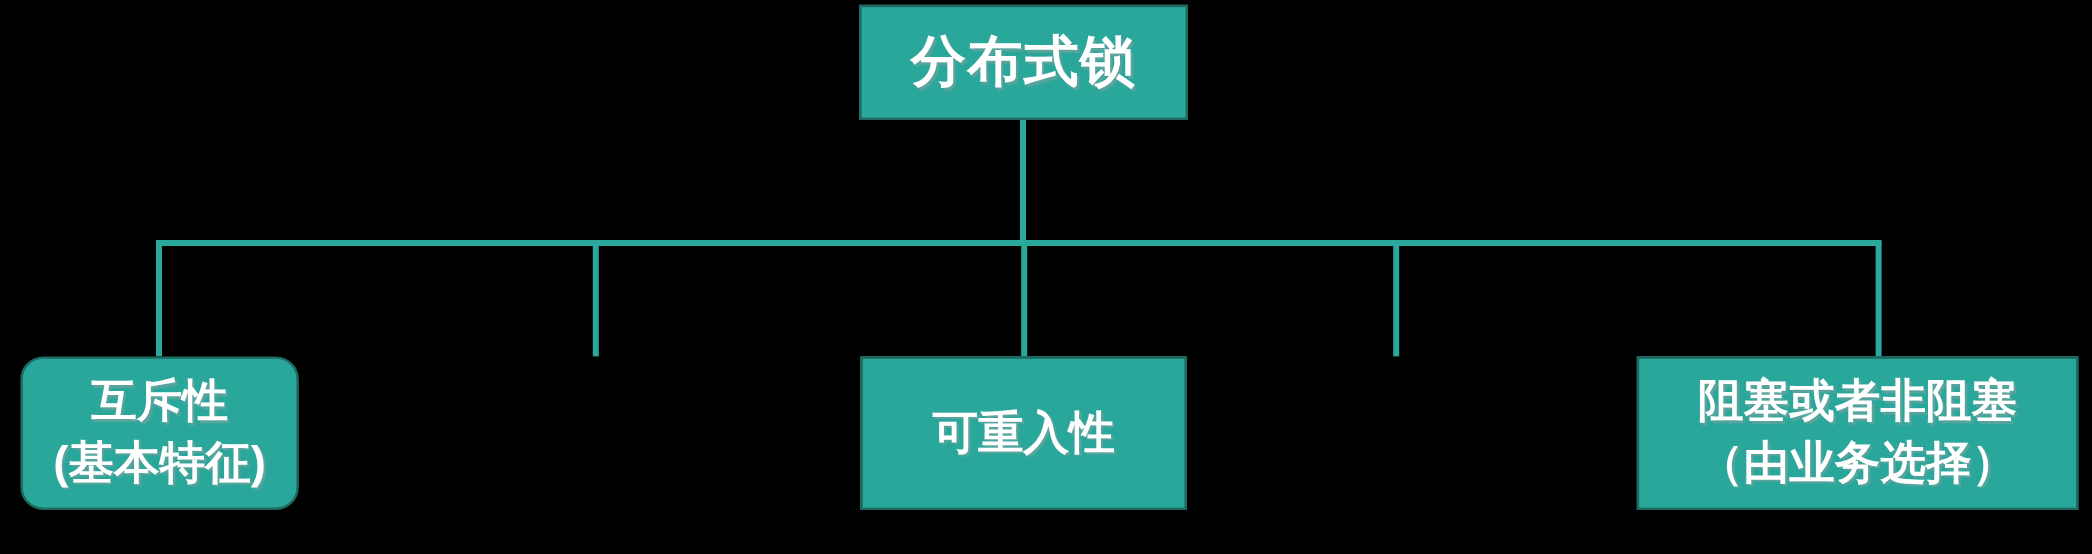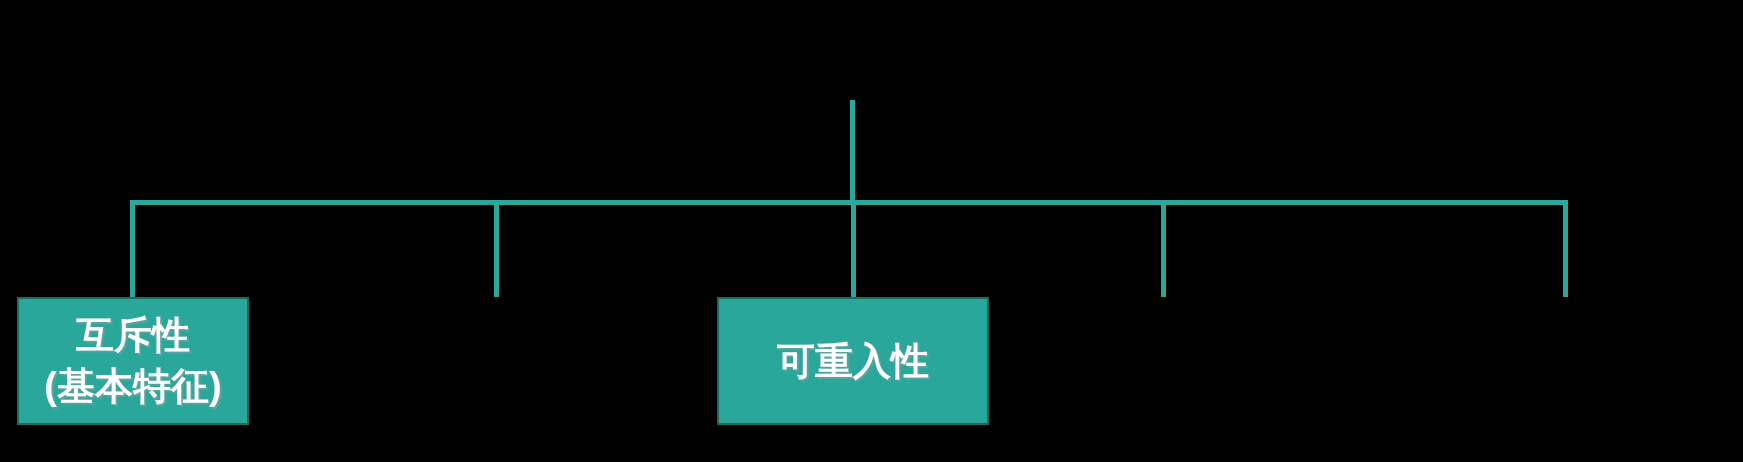--- a/index.html
+++ b/index.html
@@ -34,21 +34,21 @@
     width: 274px; height: 96px;
     font-size: 46px;
     letter-spacing: 1px;
   }
   .node-child {
     top: 297px;
     height: 128px;
     font-size: 38px;
     line-height: 1.33;
   }
-  .node-c1 { left: 17px;   width: 232px; }
+  .node-c1 { left: 17px;   width: 232px; border-radius: 19px; }
   .node-c2 { left: 306px;  width: 361px; }
   .node-c3 { left: 717px;  width: 272px; }
   .node-c4 { left: 1037px; width: 271px; }
   .node-c5 { left: 1364px; width: 368px; }
 
   .connector {
     position: absolute;
     background: var(--connector, #29a89b);
   }
   .conn-root-drop { left: 850px;  top: 100px; width: 5px;    height: 103px; }
@@ -65,26 +65,33 @@
 <div class="canvas" style="--bg: #000000; --node-fill: #2aa79b; --node-border: #1d6b60; --connector: #29a89b; --text: #ffffff;">
 
   <div class="connector conn-root-drop"></div>
   <div class="connector conn-hline"></div>
   <div class="connector conn-drop-1"></div>
   <div class="connector conn-drop-2"></div>
   <div class="connector conn-drop-3"></div>
   <div class="connector conn-drop-4"></div>
   <div class="connector conn-drop-5"></div>
 
+  <div class="node node-root">
+    <span>分布式锁</span>
+  </div>
 
   <div class="node node-child node-c1">
     <span>互斥性
 (基本特征)</span>
   </div>
 
 
   <div class="node node-child node-c3">
     <span>可重入性</span>
   </div>
 
 
+  <div class="node node-child node-c5">
+    <span>阻塞或者非阻塞
+（由业务选择）</span>
+  </div>
 
 </div>
 
 </body></html>

